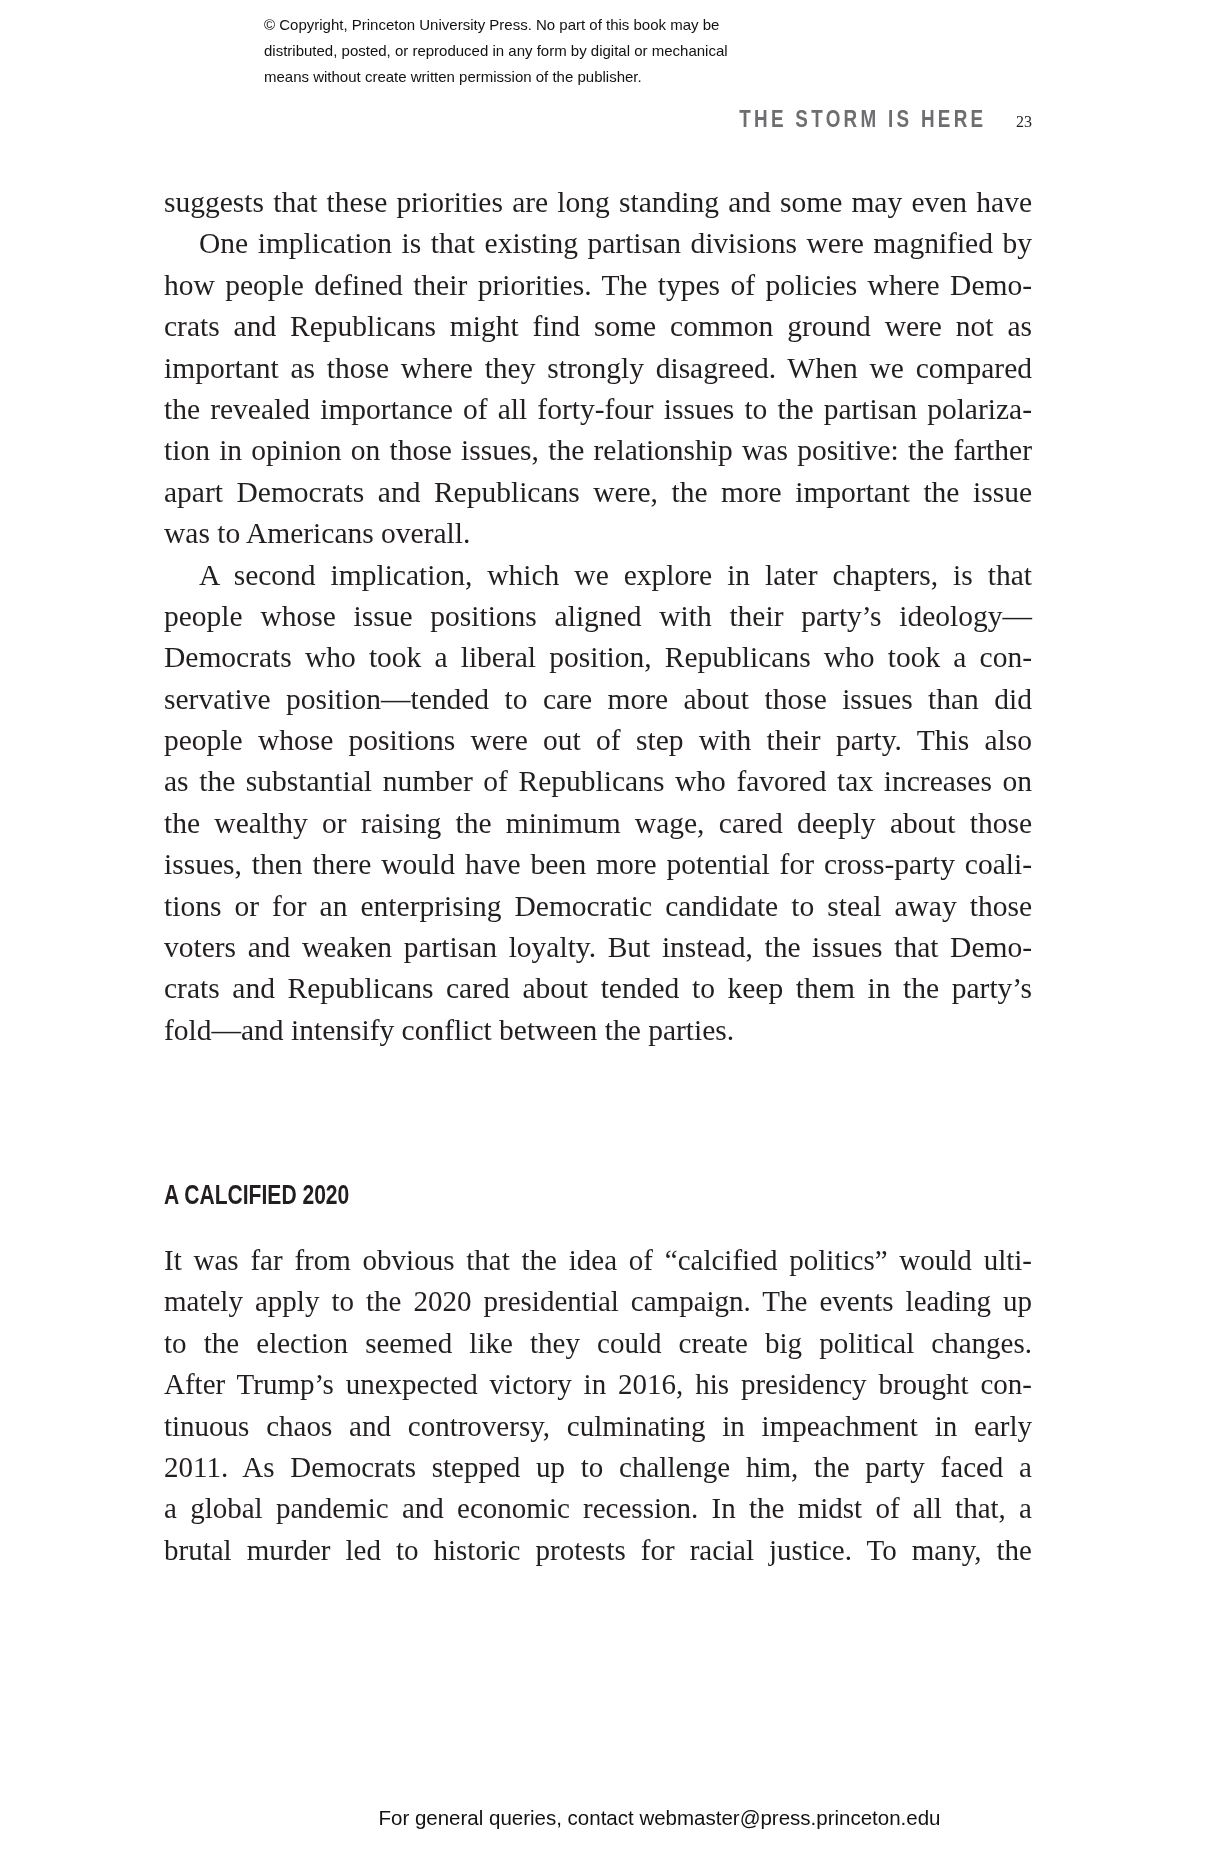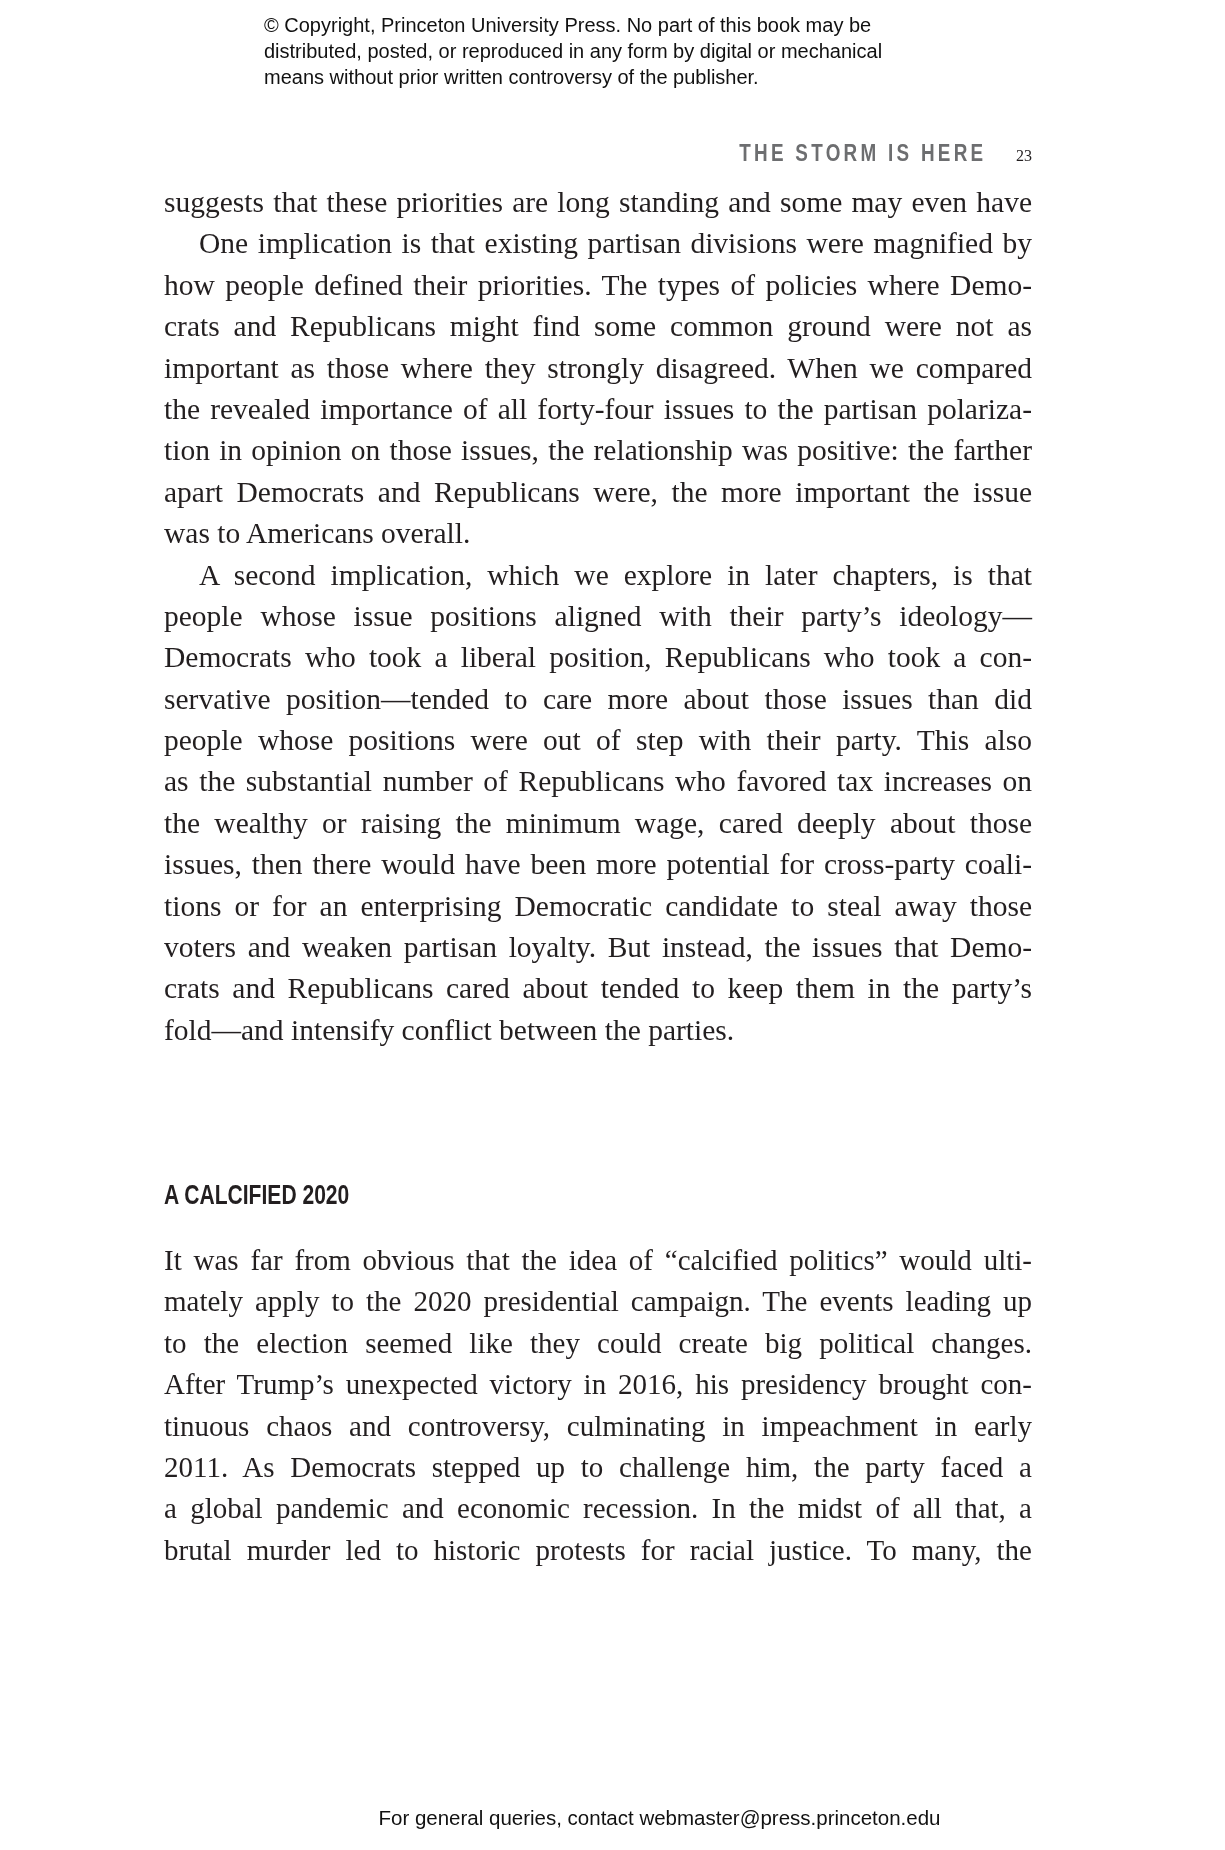--- a/index.html
+++ b/index.html
@@ -13,33 +13,32 @@
     position: relative;
     overflow: hidden;
     color: #231f20;
   }
   .copyright {
     position: absolute;
     left: 264px;
     top: 12px;
     width: 760px;
     font-family: "Liberation Sans", sans-serif;
-    font-size: 20px;
+    font-size: 15px;
     line-height: 26px;
     color: #111111;
   }
   .copyright .cline { display: block; white-space: nowrap; }
   .running-head {
     position: absolute;
     right: 193px;
     top: 106px;
     display: flex;
     align-items: baseline;
     gap: 30px;
-    margin-top: 34px;
   }
   .running-title {
     font-family: "Liberation Sans Narrow", "Liberation Sans", sans-serif;
     font-weight: bold;
     font-size: 23px;
     letter-spacing: 4px;
     color: #6d6e70;
     transform: scaleX(0.82);
     transform-origin: right center;
   }
@@ -103,21 +102,21 @@
     color: #111111;
     padding-left: 47px;
   }
 </style>
 </head>
 <body>
 
 <div class="copyright">
   <span class="cline">© Copyright, Princeton University Press. No part of this book may be</span>
   <span class="cline">distributed, posted, or reproduced in any form by digital or mechanical</span>
-  <span class="cline">means without prior written controversy of the publisher.</span>
+  <span class="cline">means without create written permission of the publisher.</span>
 </div>
 
 <div class="running-head">
   <span class="running-title">THE STORM IS HERE</span>
   <span class="page-number">23</span>
 </div>
 
 <div class="body-text">
   <p class="para">
     <span class="line">suggests that these priorities are long standing and some may even have</span>

